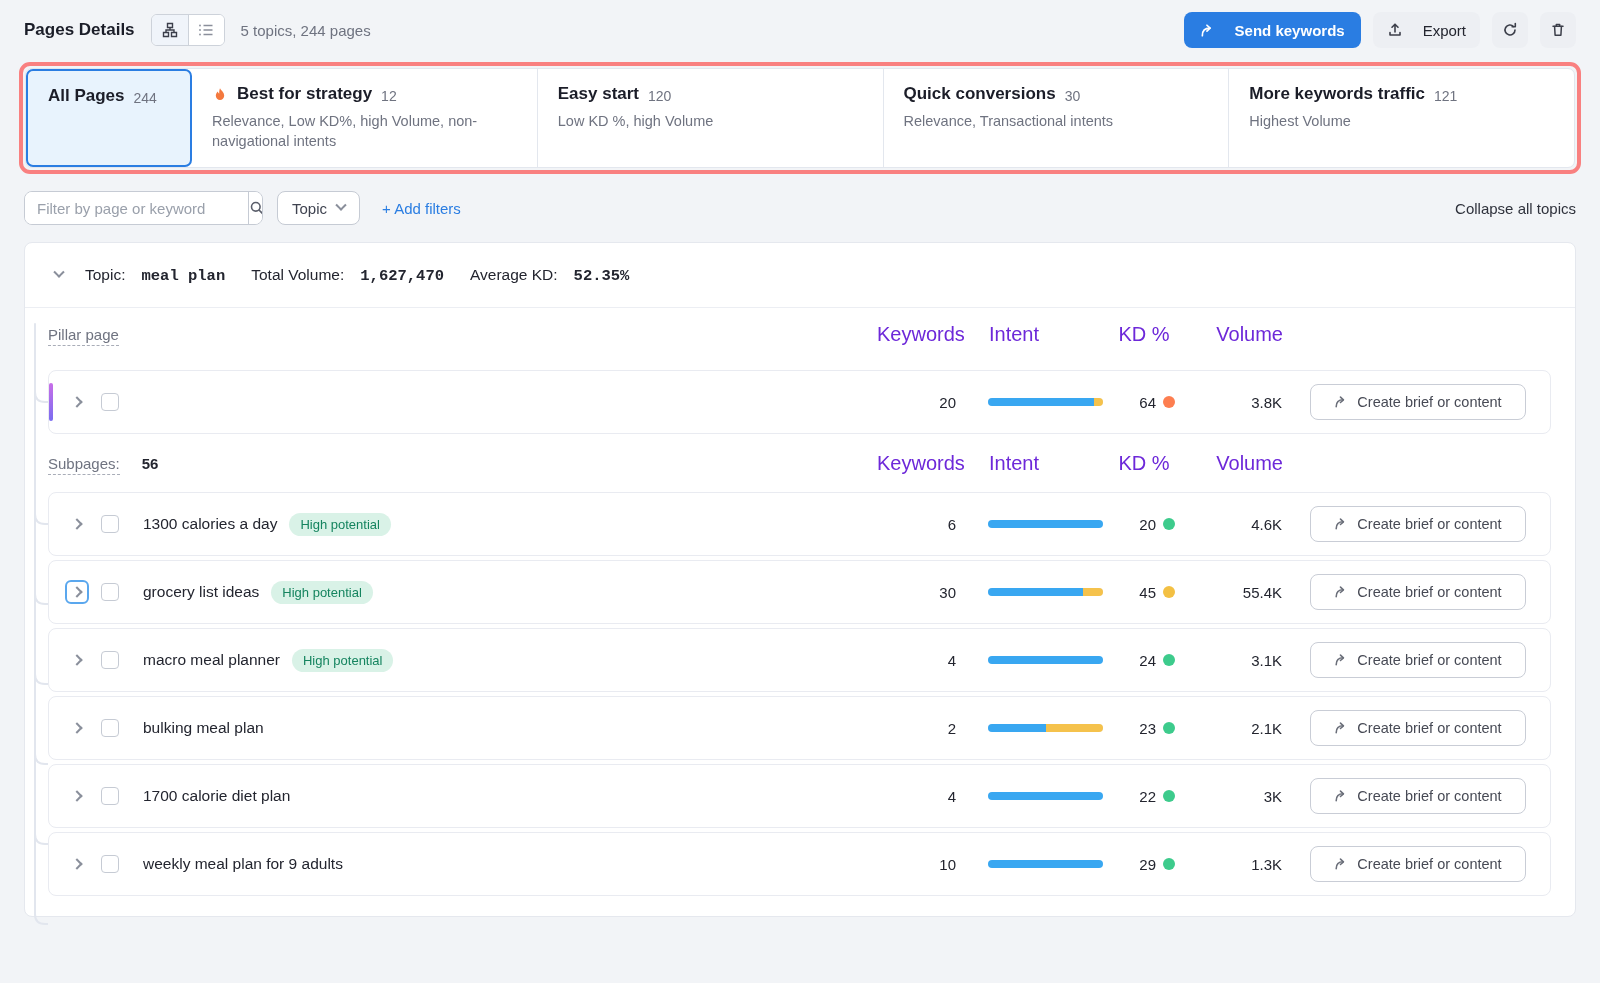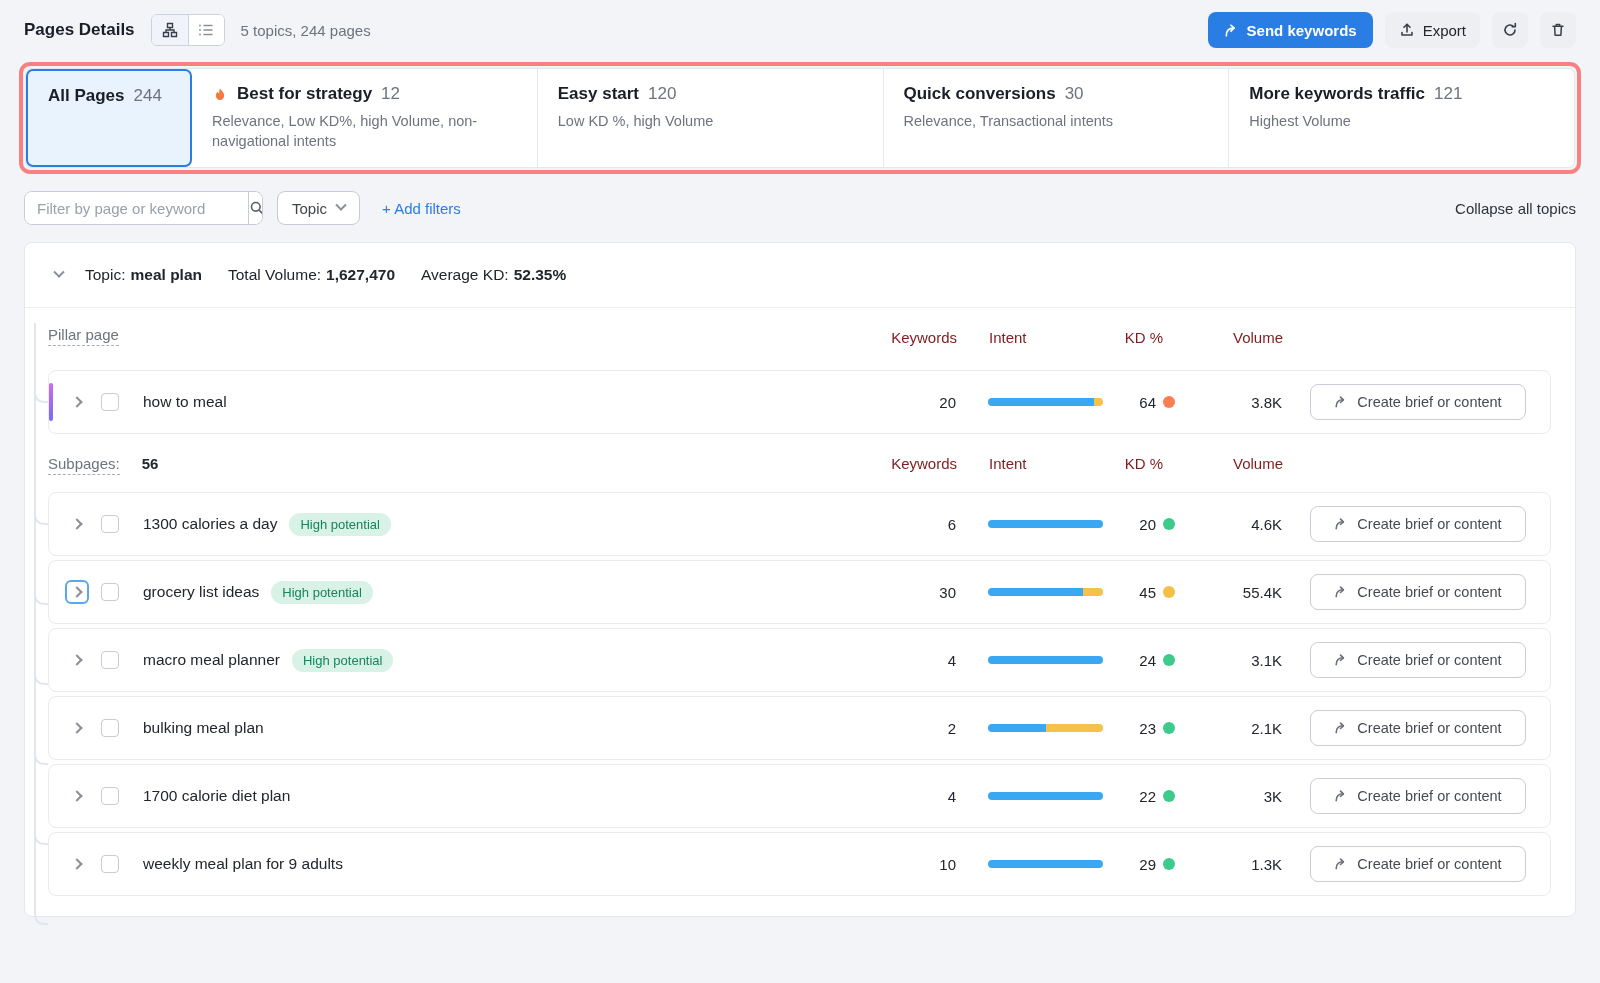--- a/index.html
+++ b/index.html
@@ -15,34 +15,34 @@
   
   .topbar { height:60px; display:flex; align-items:center; justify-content:space-between; }
   .topbar-left { display:flex; align-items:center; gap:16px; }
   .title { font-size:17px; font-weight:700; color:#1b1d28; }
   .segmented { display:flex; border:1px solid #cdd2da; border-radius:6px; overflow:hidden; background:#fff; }
   .seg { width:36px; height:30px; display:flex; align-items:center; justify-content:center; background:#fff; border:none; cursor:pointer; color:#8a8f9b; }
   .seg + .seg { border-left:1px solid #cdd2da; }
   .seg.seg-active { background:#f0f4fa; color:#3b3e4a; }
   .summary { color:#6f7380; }
   .topbar-right { display:flex; align-items:center; gap:12px; }
-  .btn { display:flex; align-items:center; gap:8px; height:36px; border:none; border-radius:8px; font-size:15px; cursor:pointer; font-family:inherit; }
+  .btn { display:flex; align-items:center; gap:20px; height:36px; border:none; border-radius:8px; font-size:15px; cursor:pointer; font-family:inherit; }
   .btn-primary { background:#2a7de2; color:#fff; font-weight:600; padding:0 16px; }
   .btn-secondary { background:#edeff3; color:#23252f; font-weight:500; padding:0 14px; }
   .btn-iconbox { background:#edeff3; width:36px; justify-content:center; color:#3c3f4a; }
 
   
   .tabs-annotation { margin:2px -5px 16px; border:4px solid #f98080; border-radius:11px; padding:2px; }
   .tabs { display:flex; background:#fff; border:1px solid #e3e7ee; border-radius:7px; min-height:100px; }
   .tab { flex:1; padding:15px 20px; cursor:pointer; }
   .tab + .tab + .tab { border-left:1px solid #e3e7ee; }
   .tab-selected { flex:0 0 166px; background:#e8f3fd; border:2px solid #2a7de2; border-radius:7px; }
   .tab-title-row { display:flex; align-items:flex-end; gap:9px; }
   .tab-title { font-size:17px; font-weight:700; color:#1b1d28; }
-  .tab-count { font-size:17px; color:#6f7380; }
+  .tab-count { font-size:14px; color:#6f7380; }
   .tab-sub { margin-top:7px; color:#6f7380; font-size:14.5px; line-height:1.4; max-width:300px; }
   .flame { display:flex; }
 
   
   .filter-row { display:flex; align-items:center; gap:14px; height:36px; margin-bottom:16px; }
   .search { display:flex; height:34px; width:239px; border:1px solid #c6cbd4; border-radius:8px; background:#fff; overflow:hidden; }
   .search input { flex:1; border:none; outline:none; padding:0 12px; font-size:15px; font-family:inherit; color:#23252f; }
   .search input::placeholder { color:#9aa0ab; }
   .search-btn { width:36px; border:none; border-left:1px solid #c6cbd4; background:#fff; display:flex; align-items:center; justify-content:center; cursor:pointer; color:#5b5f6b; }
   .dropdown { display:flex; align-items:center; gap:10px; height:34px; padding:0 14px; background:#fff; border:1px solid #c6cbd4; border-radius:8px; font-size:15px; color:#3f4350; cursor:pointer; font-family:inherit; }
@@ -53,29 +53,29 @@
   .chev { display:inline-block; width:8px; height:8px; border-top:2px solid #8a8f9b; border-right:2px solid #8a8f9b; }
   .chev-right { transform:rotate(45deg); }
   .chev-down { transform:rotate(135deg) translate(-2px,2px); }
 
   
   .main-card { background:#fff; border:1px solid #e5e8ee; border-radius:8px; }
   .topic-header { height:65px; display:flex; align-items:center; padding:0 24px; border-bottom:1px solid #eceef3; font-size:15.5px; }
   .chev-btn { background:none; border:none; width:20px; cursor:pointer; display:flex; justify-content:center; }
   .th-topic { margin-left:16px; }
   .th-group { margin-left:26px; }
-  .topic-header b { margin-left:5px; }
+  .topic-header b { margin-left:16px;font-family:Liberation Mono, monospace; }
 
   .card-body { position:relative; padding:0 24px 16px 23px; }
   .connectors { position:absolute; left:0; top:0; }
 
   .cols-header { display:flex; align-items:center; padding-right:24px; }
   .pillar-header { height:50px; align-items:flex-end; padding-bottom:12px; }
   .subpages-header { height:58px; }
-  .col-h { color:#7f1d1d; font-size:15px; }
+  .col-h { color:#6d28d9; font-size:20px; }
   .dashed-label { color:#6f7380; border-bottom:1px dashed #a9adb8; padding-bottom:2px; }
   .sub-count { color:#23252f; margin-left:22px; border:none; }
 
   .col-keywords { width:80px; text-align:right; margin-left:auto; }
   .col-intent { width:115px; margin-left:32px; display:flex; align-items:center; }
   .col-kd { width:64px; margin-left:8px; display:flex; align-items:center; justify-content:flex-end; gap:7px; }
   .col-kd.col-h { display:block; text-align:center; }
   .col-volume { width:91px; margin-left:16px; text-align:right; }
   .col-create { width:216px; margin-left:28px; }
 
@@ -258,23 +258,20 @@
         <span class="col-h col-volume">Volume</span>
         <span class="col-create"></span>
       </div>
 
       <div class="row-card pillar-row">
         <span class="accent"></span>
         <button class="expander">
             <i class="chev chev-right"></i>
           </button>
         <span class="checkbox"></span>
-        <span class="name-cell">
-            <span>how to meal</span>
-          </span>
         <span class="col-keywords val">20</span>
         <span class="col-intent">
             <span class="intent-bar">
               <span style="width: 92%; background: rgb(57, 167, 241);"></span>
               <span style="width: 8%; background: rgb(245, 194, 76);"></span>
             </span>
           </span>
         <span class="col-kd">
             <span class="val">64</span>
             <span class="kd-dot" style="background: rgb(253, 126, 80);"></span>

